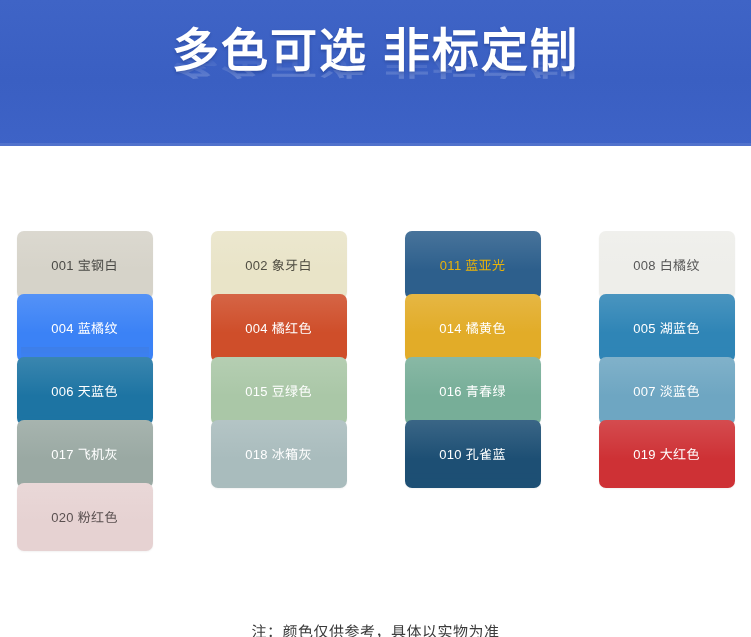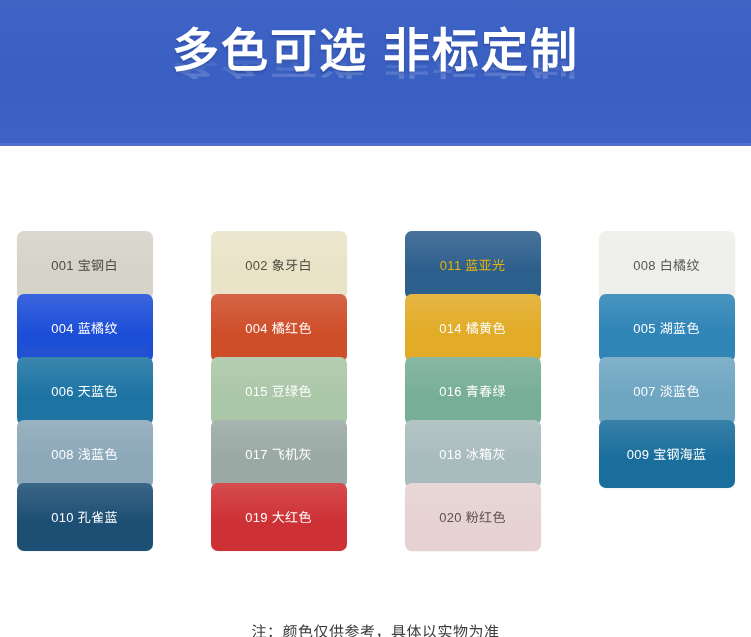--- a/index.html
+++ b/index.html
@@ -188,21 +188,21 @@
           </div>
           <div class="swatch-shadow" style="background: rgb(45, 95, 140);"></div>
         </div>
         <div class="swatch-cell">
           <div class="swatch" style="background: rgb(238, 238, 234);">
             <span class="swatch-label" style="color: rgb(87, 87, 87);">008 白橘纹</span>
           </div>
           <div class="swatch-shadow" style="background: rgb(238, 238, 234);"></div>
         </div>
         <div class="swatch-cell">
-          <div class="swatch" style="background: #1d4ed8; text-align: center;">
+          <div class="swatch" style="background: #3b82f6; text-align: center;">
             <span class="swatch-label" style="color: rgb(255, 255, 255);">004 蓝橘纹</span>
           </div>
           <div class="swatch-shadow" style="background: rgb(79, 106, 150);"></div>
         </div>
         <div class="swatch-cell">
           <div class="swatch" style="background: rgb(207, 78, 42);">
             <span class="swatch-label" style="color: rgb(255, 255, 255);">004 橘红色</span>
           </div>
           <div class="swatch-shadow" style="background: rgb(207, 78, 42);"></div>
         </div>
@@ -236,44 +236,32 @@
           </div>
           <div class="swatch-shadow" style="background: rgb(119, 174, 152);"></div>
         </div>
         <div class="swatch-cell">
           <div class="swatch" style="background: rgb(110, 166, 194);">
             <span class="swatch-label" style="color: rgb(255, 255, 255);">007 淡蓝色</span>
           </div>
           <div class="swatch-shadow" style="background: rgb(110, 166, 194);"></div>
         </div>
         <div class="swatch-cell">
-          <div class="swatch" style="background: rgb(140, 168, 185);">
-            <span class="swatch-label" style="color: rgb(255, 255, 255);">008 浅蓝色</span>
-          </div>
-          <div class="swatch-shadow" style="background: rgb(140, 168, 185);"></div>
-        </div>
-        <div class="swatch-cell">
           <div class="swatch" style="background: rgb(154, 169, 163);">
             <span class="swatch-label" style="color: rgb(255, 255, 255);">017 飞机灰</span>
           </div>
           <div class="swatch-shadow" style="background: rgb(154, 169, 163);"></div>
         </div>
         <div class="swatch-cell">
           <div class="swatch" style="background: rgb(169, 188, 189);">
             <span class="swatch-label" style="color: rgb(255, 255, 255);">018 冰箱灰</span>
           </div>
           <div class="swatch-shadow" style="background: rgb(169, 188, 189);"></div>
         </div>
         <div class="swatch-cell">
-          <div class="swatch" style="background: rgb(26, 110, 156);">
-            <span class="swatch-label" style="color: rgb(255, 255, 255);">009 宝钢海蓝</span>
-          </div>
-          <div class="swatch-shadow" style="background: rgb(26, 110, 156);"></div>
-        </div>
-        <div class="swatch-cell">
           <div class="swatch" style="background: rgb(29, 79, 116);">
             <span class="swatch-label" style="color: rgb(255, 255, 255);">010 孔雀蓝</span>
           </div>
           <div class="swatch-shadow" style="background: rgb(29, 79, 116);"></div>
         </div>
         <div class="swatch-cell">
           <div class="swatch" style="background: rgb(206, 49, 53);">
             <span class="swatch-label" style="color: rgb(255, 255, 255);">019 大红色</span>
           </div>
           <div class="swatch-shadow" style="background: rgb(206, 49, 53);"></div>

